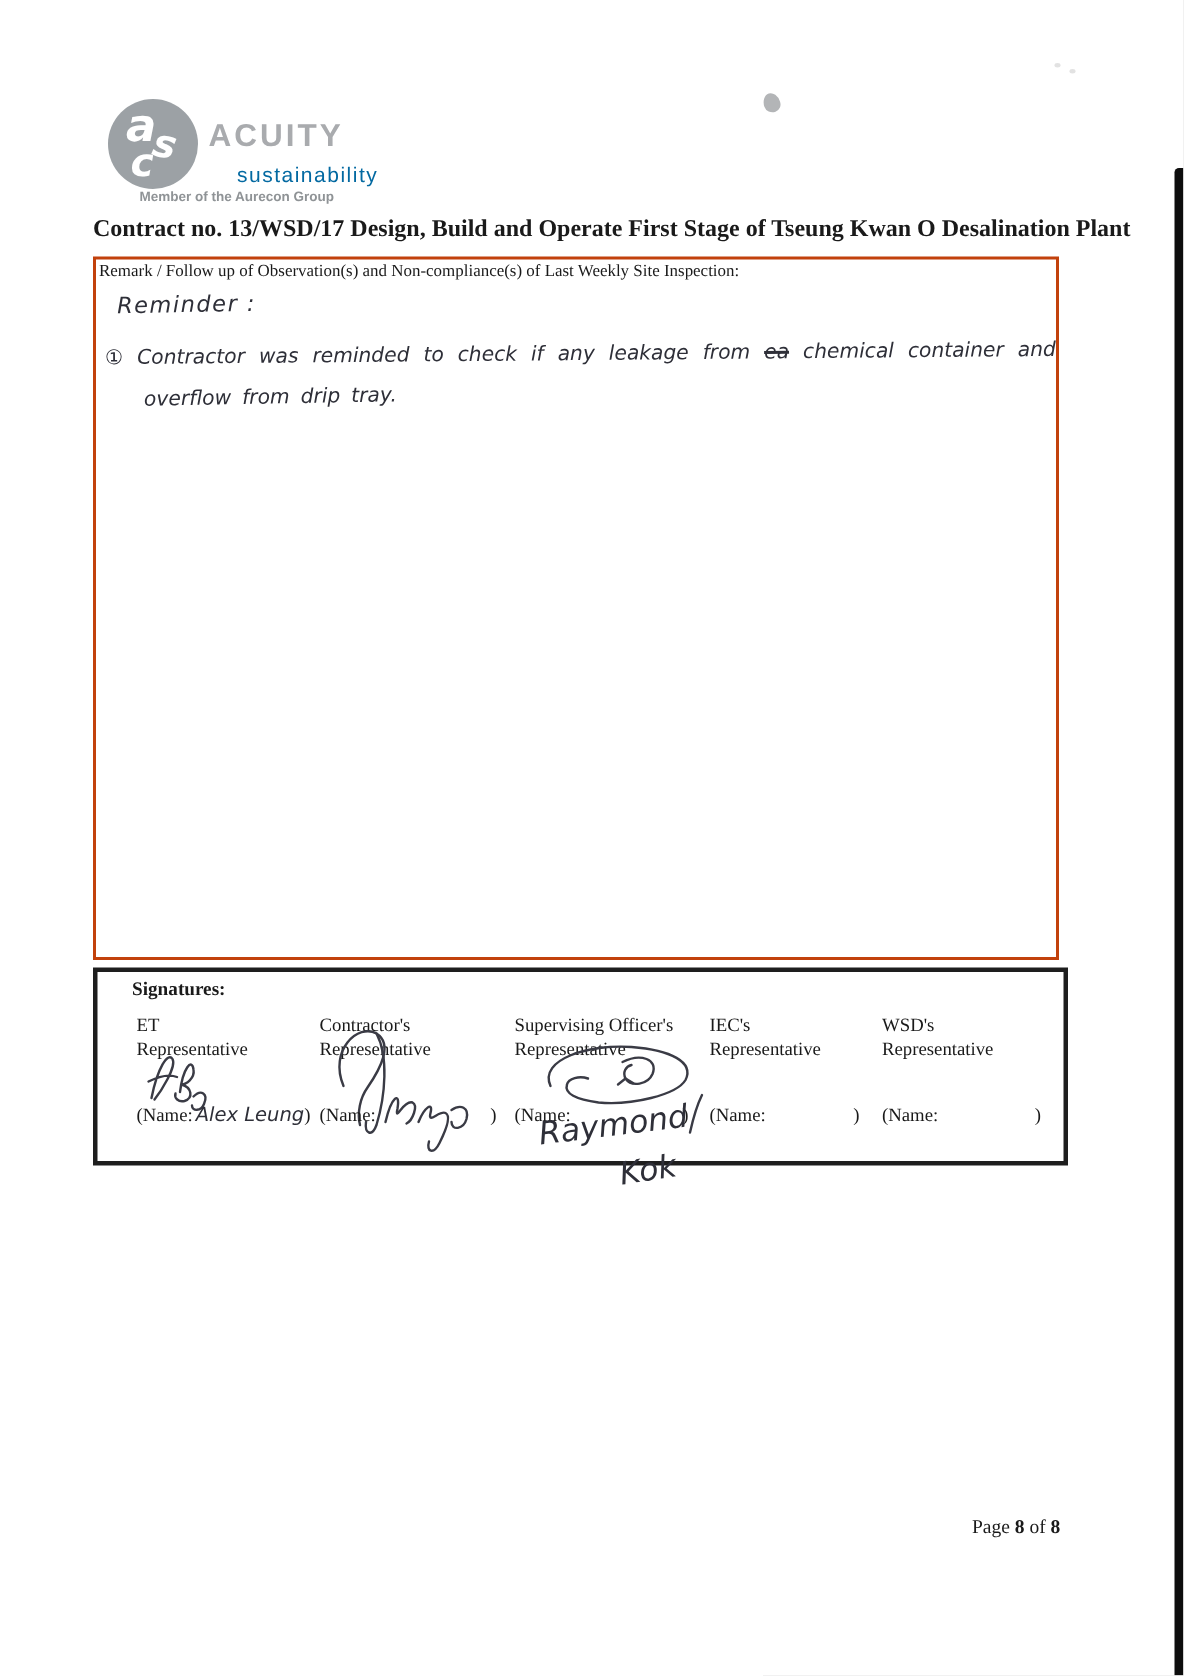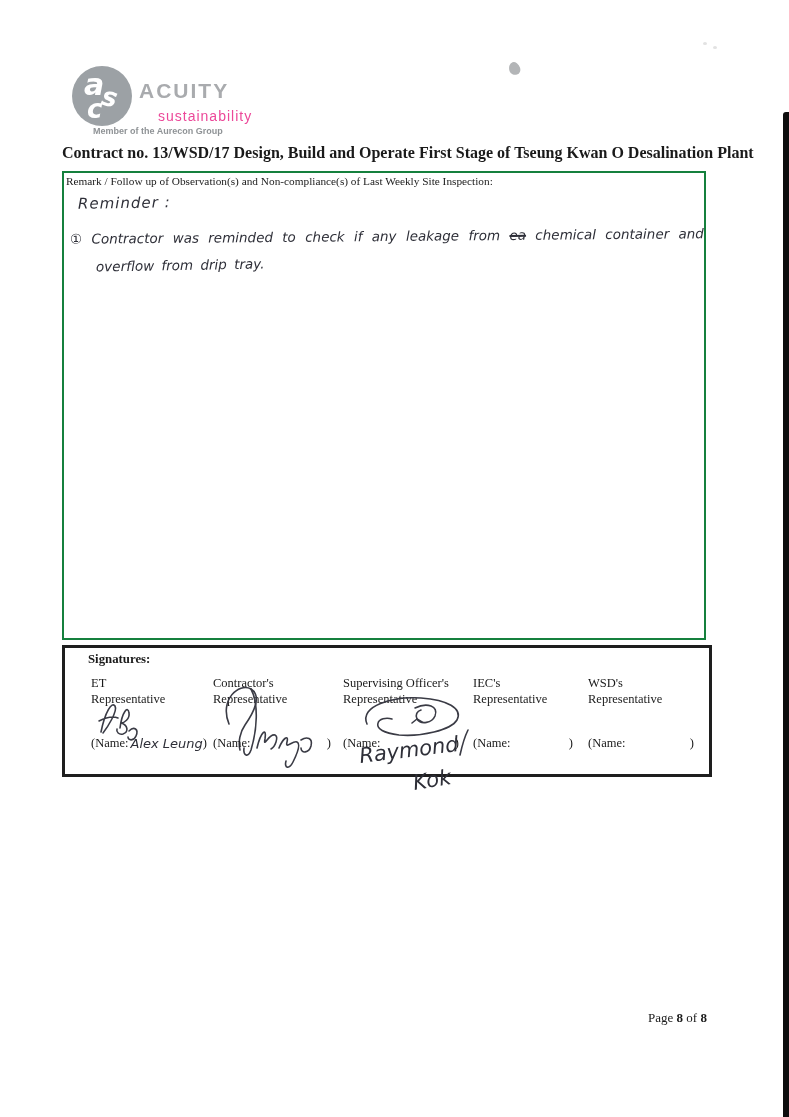--- a/index.html
+++ b/index.html
@@ -21,21 +21,21 @@
   }
   .mono-a{left:12px;top:4px;font-size:30px;}
   .mono-s{left:30px;top:18px;font-size:26px;transform:rotate(12deg);}
   .mono-c{left:15px;top:30px;font-size:26px;}
   .acuity-name{
     left:139px;top:80px;font-family:"Liberation Sans",sans-serif;
     font-size:21px;font-weight:bold;color:#a9abae;letter-spacing:2px;line-height:1;
   }
   .acuity-sub{
     left:158px;top:109px;font-family:"Liberation Sans",sans-serif;
-    font-size:14px;color:#ec4899;letter-spacing:1px;line-height:1;
+    font-size:14px;color:#0369a1;letter-spacing:1px;line-height:1;
   }
   .acuity-member{
     left:93px;top:127px;font-family:"Liberation Sans",sans-serif;
     font-size:9px;font-weight:bold;color:#8f9396;line-height:1;
   }
   .aurecon-word{
     left:503px;top:70px;font-family:"DejaVu Sans",sans-serif;
     font-size:46px;font-weight:bold;color:#57585a;letter-spacing:-2px;line-height:1;
   }
   .aurecon-drop{
@@ -46,21 +46,21 @@
 
   
   .contract-title{
     left:62px;top:144px;width:648px;text-align:right;
     font-size:16px;font-weight:bold;white-space:nowrap;
   }
 
   
   .remark-box{
     left:62px;top:171px;width:644px;height:469px;
-    border:2px solid #15803d;box-sizing:border-box;
+    border:2px solid #c2410c;box-sizing:border-box;
   }
   .remark-header{left:2px;top:2px;font-size:11.3px;white-space:nowrap;}
 
   .hw{
     font-family:"DejaVu Sans",sans-serif;font-style:italic;color:#2e2f38;
     white-space:nowrap;
   }
   .hw-reminder{left:14px;top:21px;font-size:15px;letter-spacing:1px;transform:rotate(-1deg);}
   .hw-line1{left:6px;top:55px;font-size:13.5px;word-spacing:5px;transform:rotate(-0.5deg);}
   .hw-line2{left:32px;top:84px;font-size:13.5px;word-spacing:3px;transform:rotate(-1deg);}

